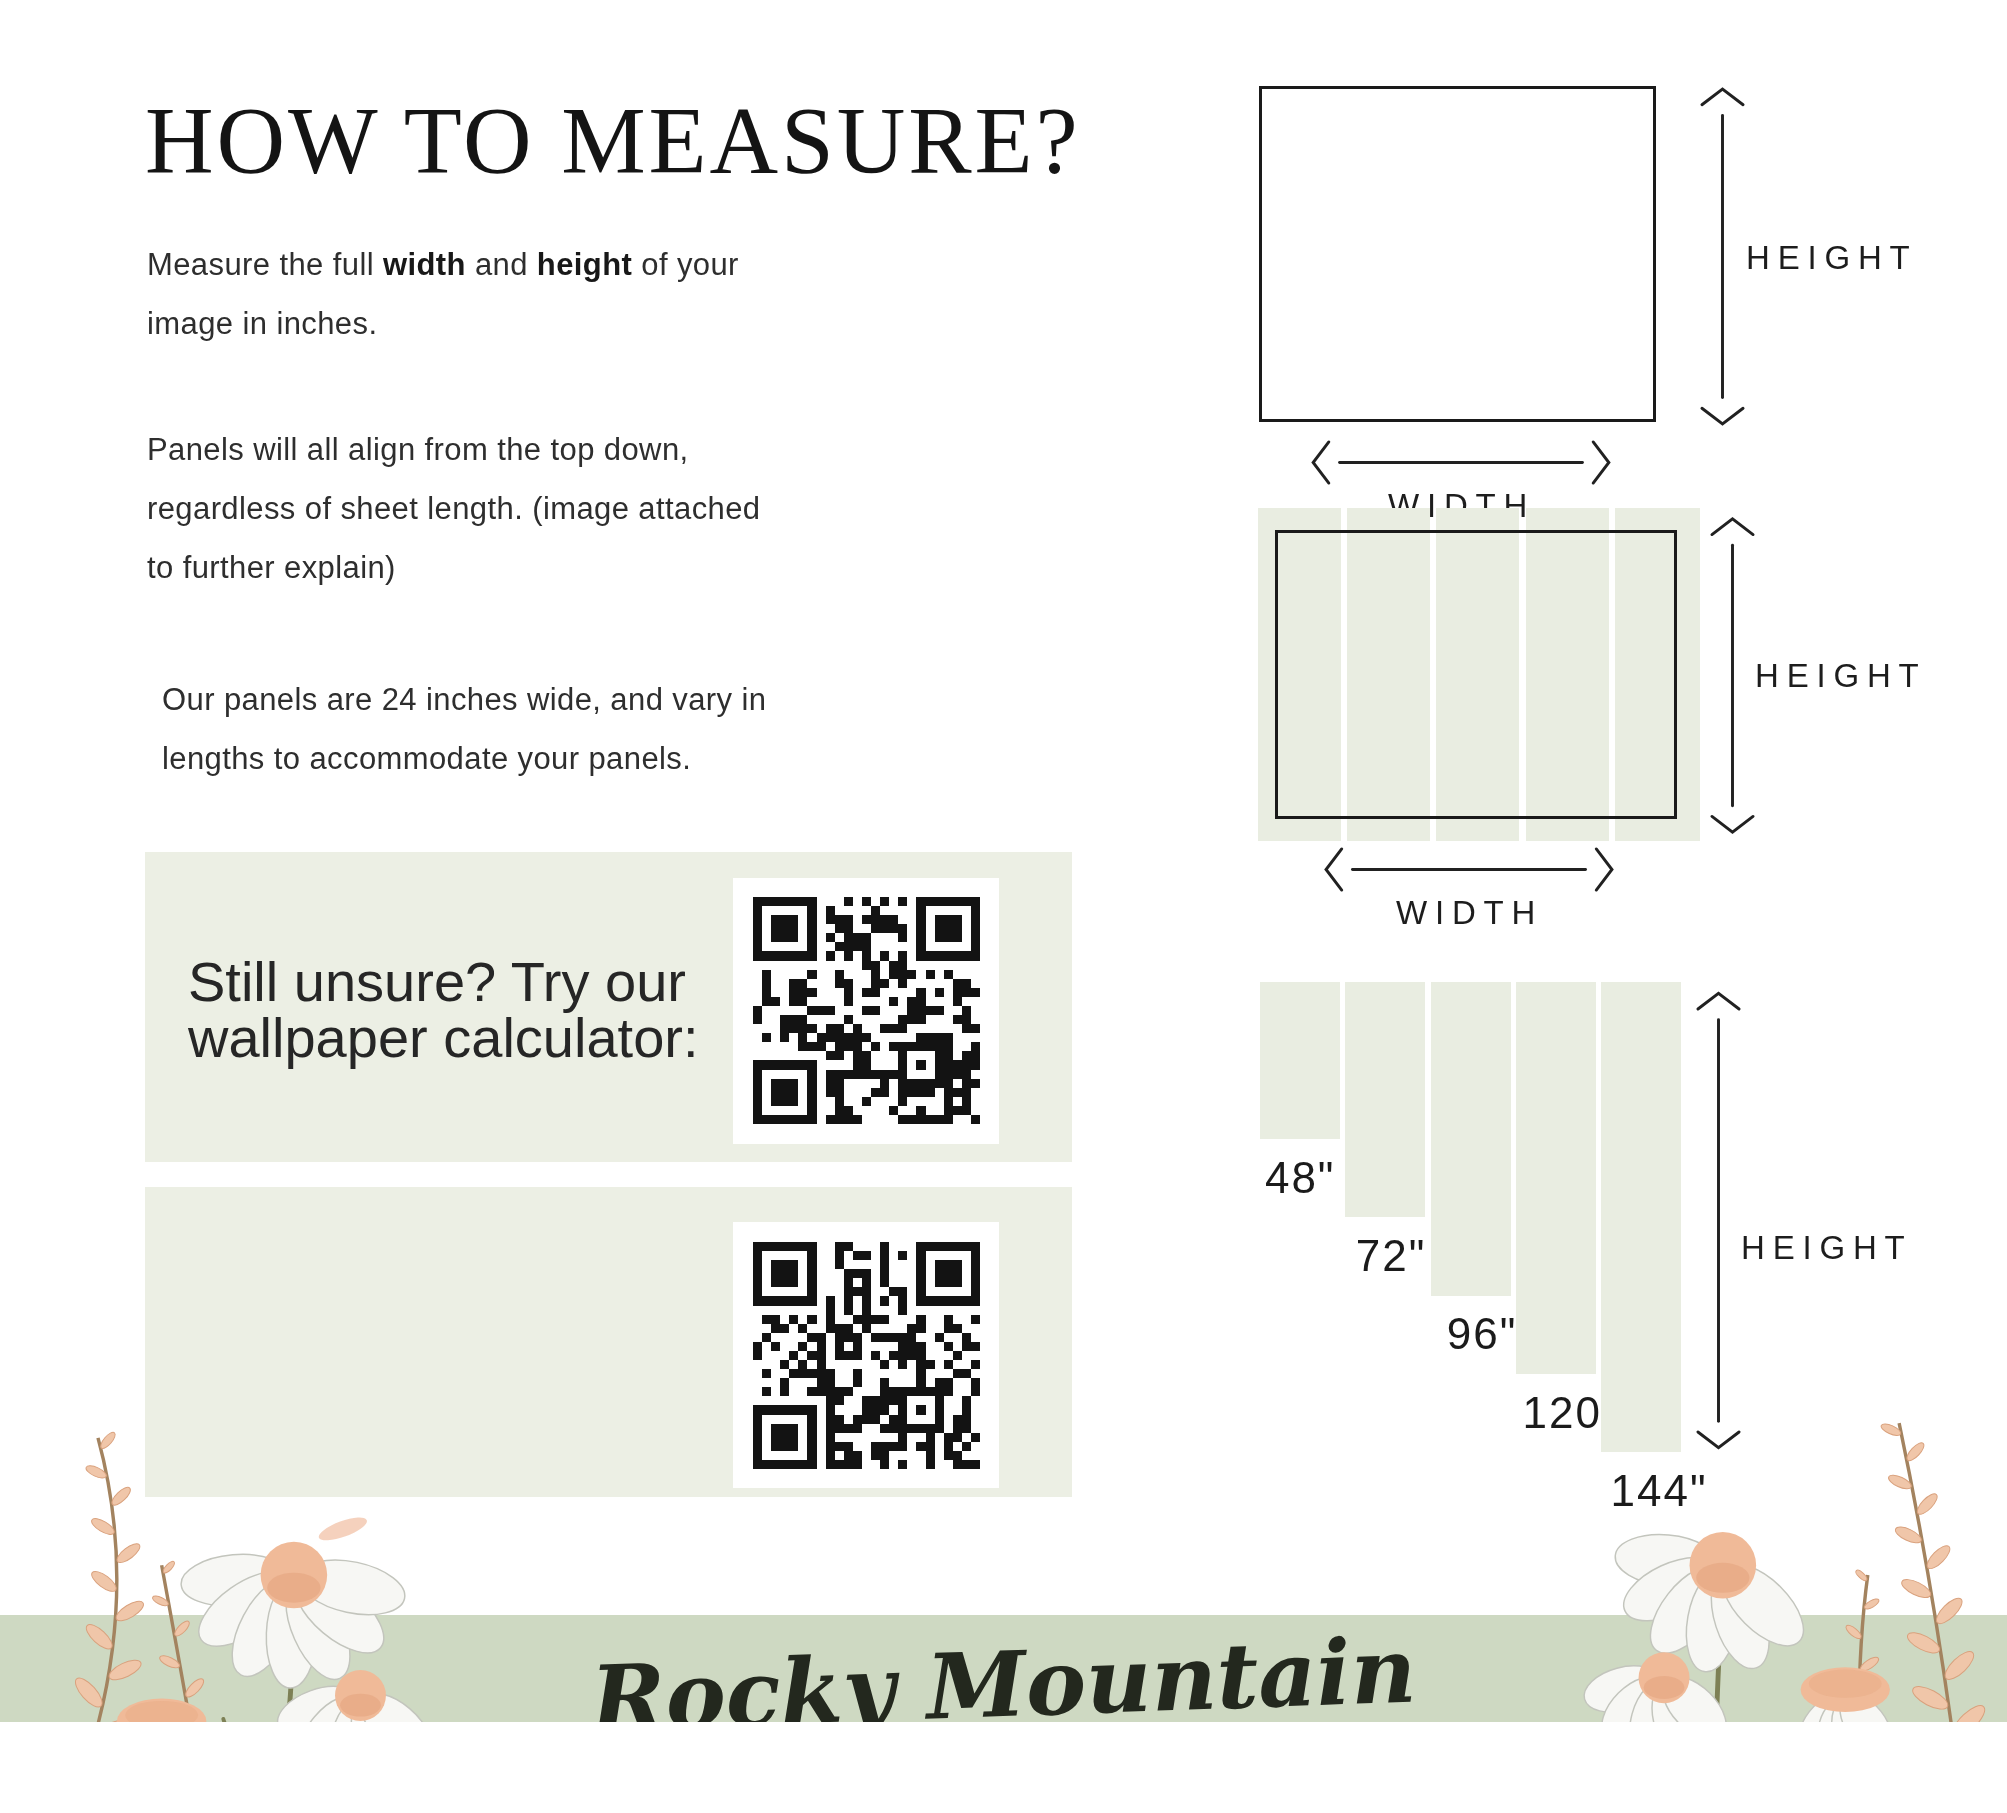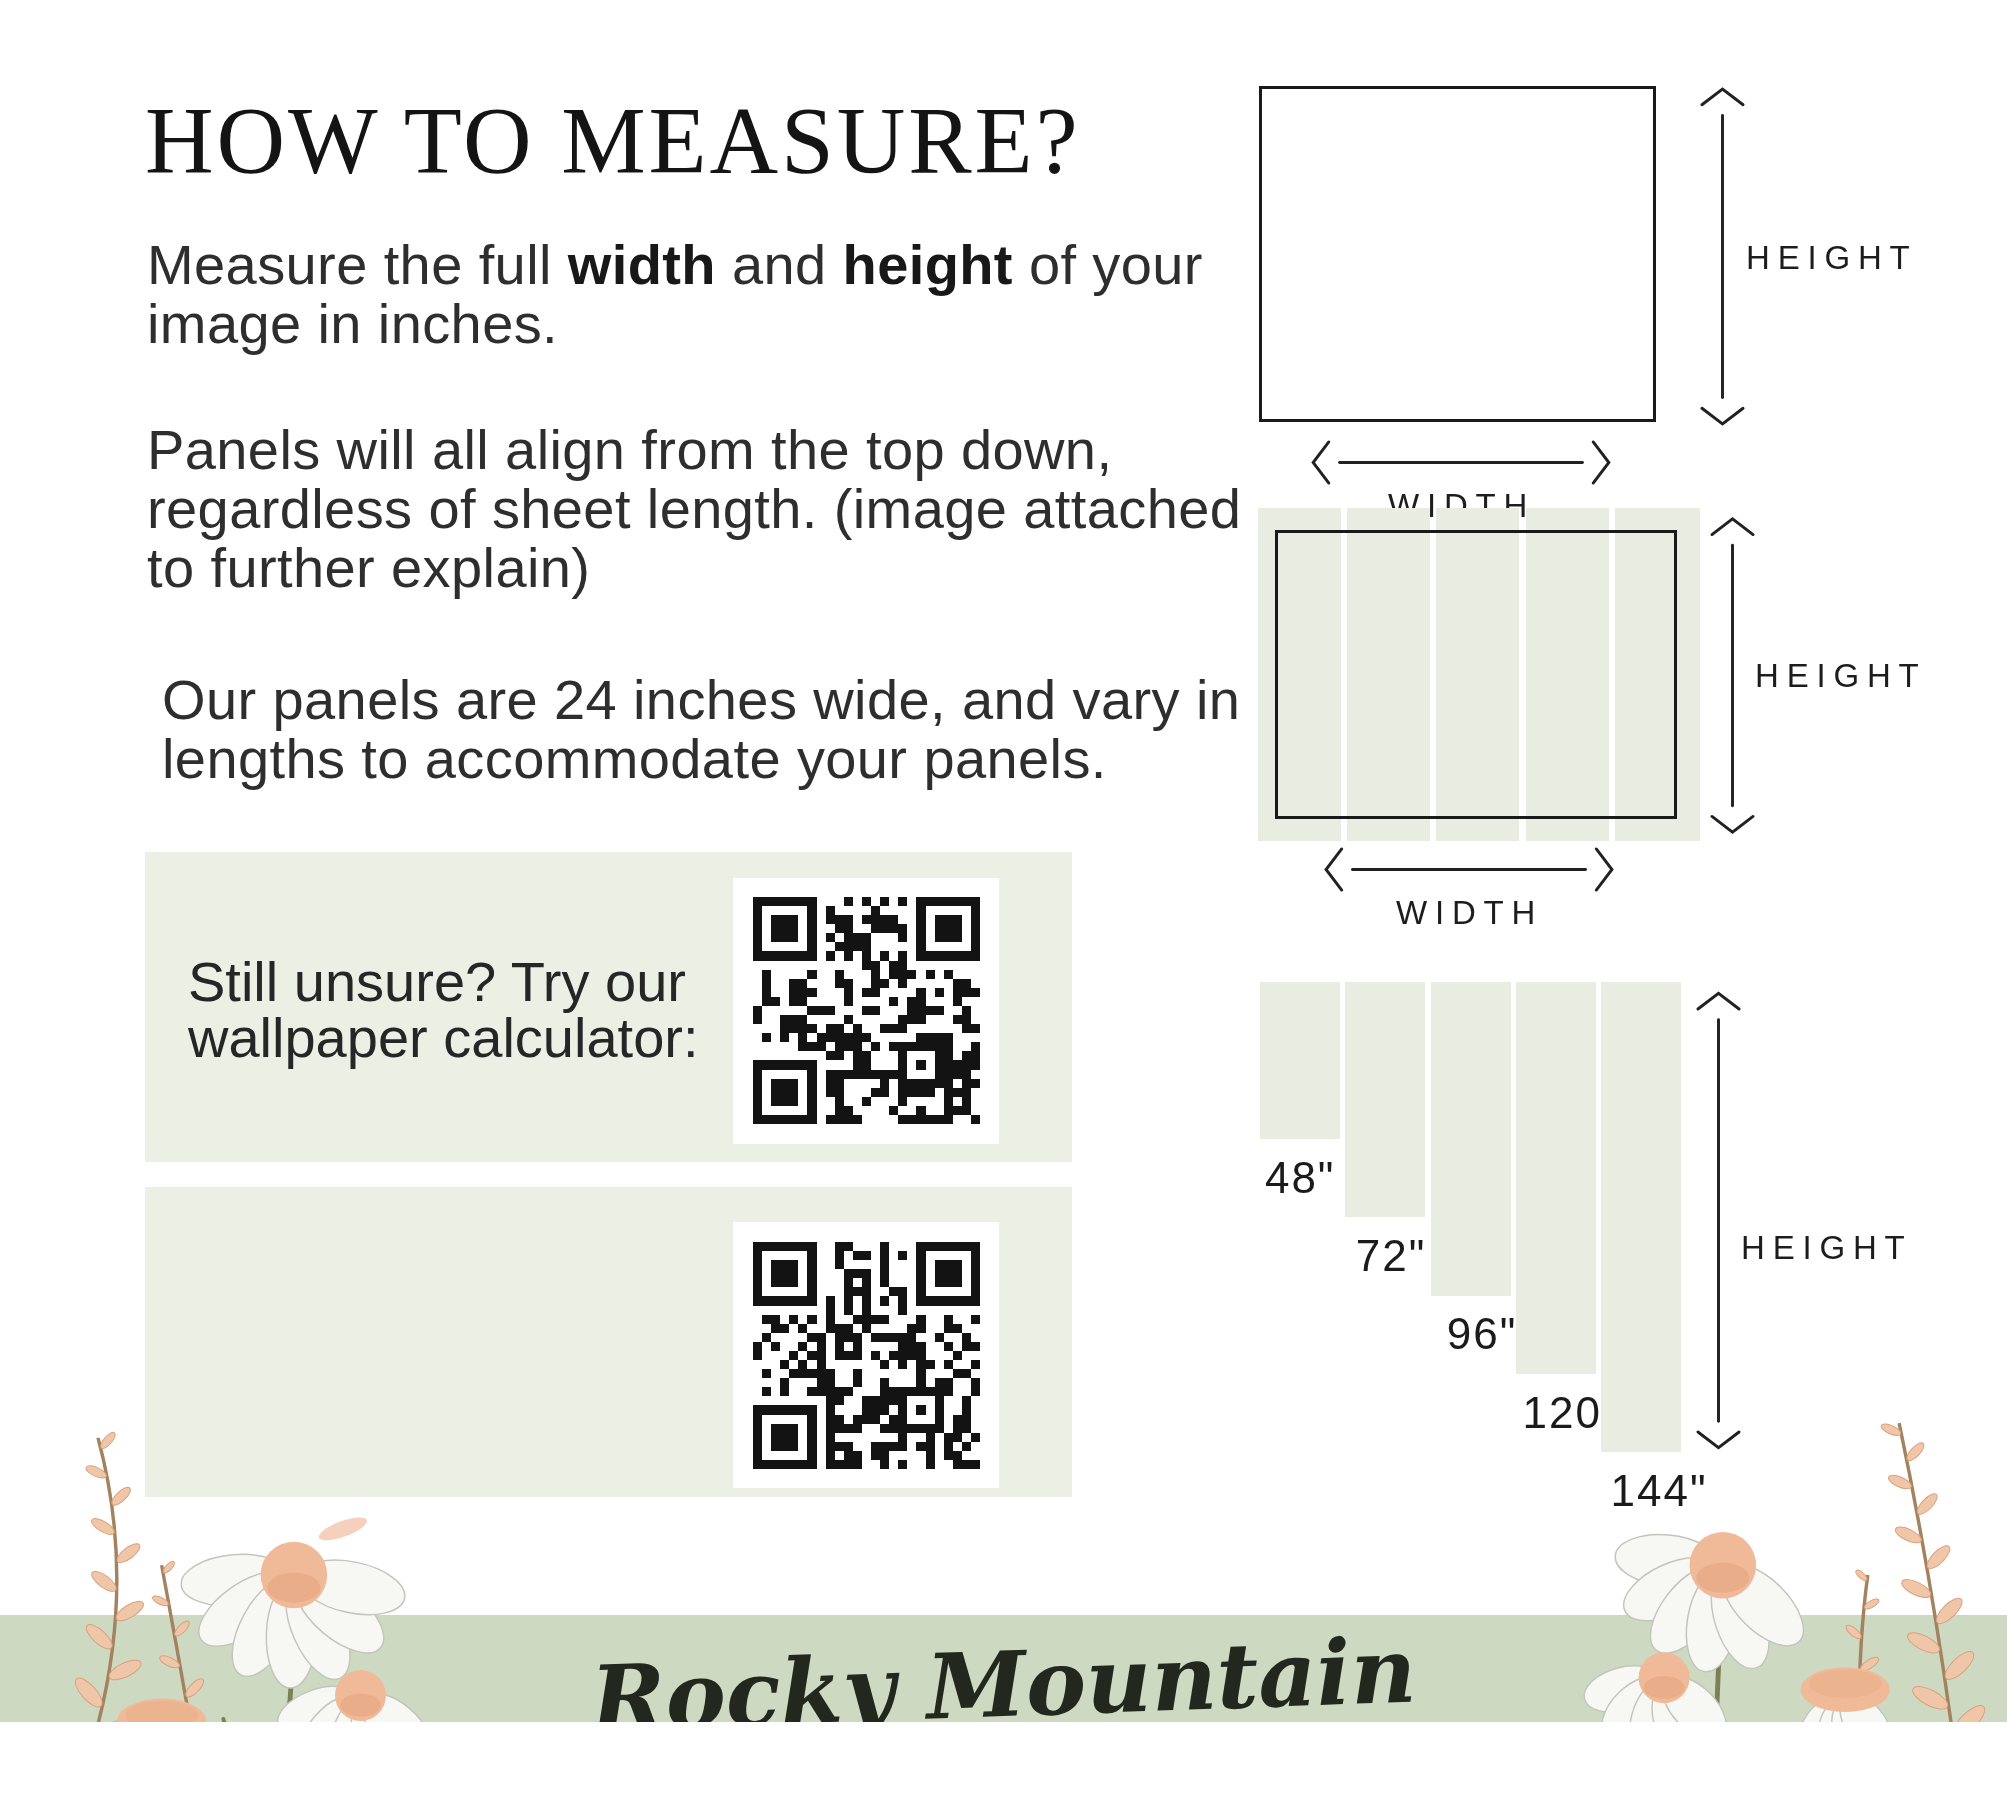--- a/index.html
+++ b/index.html
@@ -1,21 +1,21 @@
 <!DOCTYPE html>
 <html style="--callout-bg: #ECEFE4; --panel-bg: #E9EDE1; --banner-bg: #CED9C2; --ink: #1B1B1B; --peach: #F0BA98; --petal: #F7F7F4;"><head>
 <meta charset="utf-8">
 <style>
   html,body{margin:0;padding:0;background:#fff}
   .canvas{position:relative;width:2007px;height:1722px;overflow:hidden;background:#fff;
           font-family:"Liberation Sans",sans-serif;color:#222}
   .abs{position:absolute}
   .headline{font-family:"Liberation Serif",serif;font-size:95px;font-weight:400;
             letter-spacing:2.9px;color:#141414;white-space:nowrap}
-  .para{font-size:56px;line-height:59px;color:#2e2e2e;letter-spacing:0.4px;white-space:nowrap}
+  .para{font-size:31px;line-height:59px;color:#2e2e2e;letter-spacing:0.4px;white-space:nowrap}
   .para .bold{font-weight:700;color:#181818}
   .callout{background:var(--callout-bg,#ECEFE4)}
   .callout .txt{font-size:56px;line-height:56px;color:#262626;white-space:nowrap}
   .qr-card{position:absolute;background:#fff;padding:19.6px}
   .qr-card svg{display:block;width:227px;height:227px}
   .dlabel{font-size:33px;letter-spacing:7.8px;color:#1d1d1d;white-space:nowrap}
   .numlabel{font-size:44px;letter-spacing:2px;color:#1b1b1b;text-align:center;white-space:nowrap}
   .wall-rect{background:#fff;border:3.9px solid #1a1a1a}
   .panelcol{position:absolute;background:var(--panel-bg,#E9EDE1)}
   .outline-rect{position:absolute;border:3.9px solid #1a1a1a}

